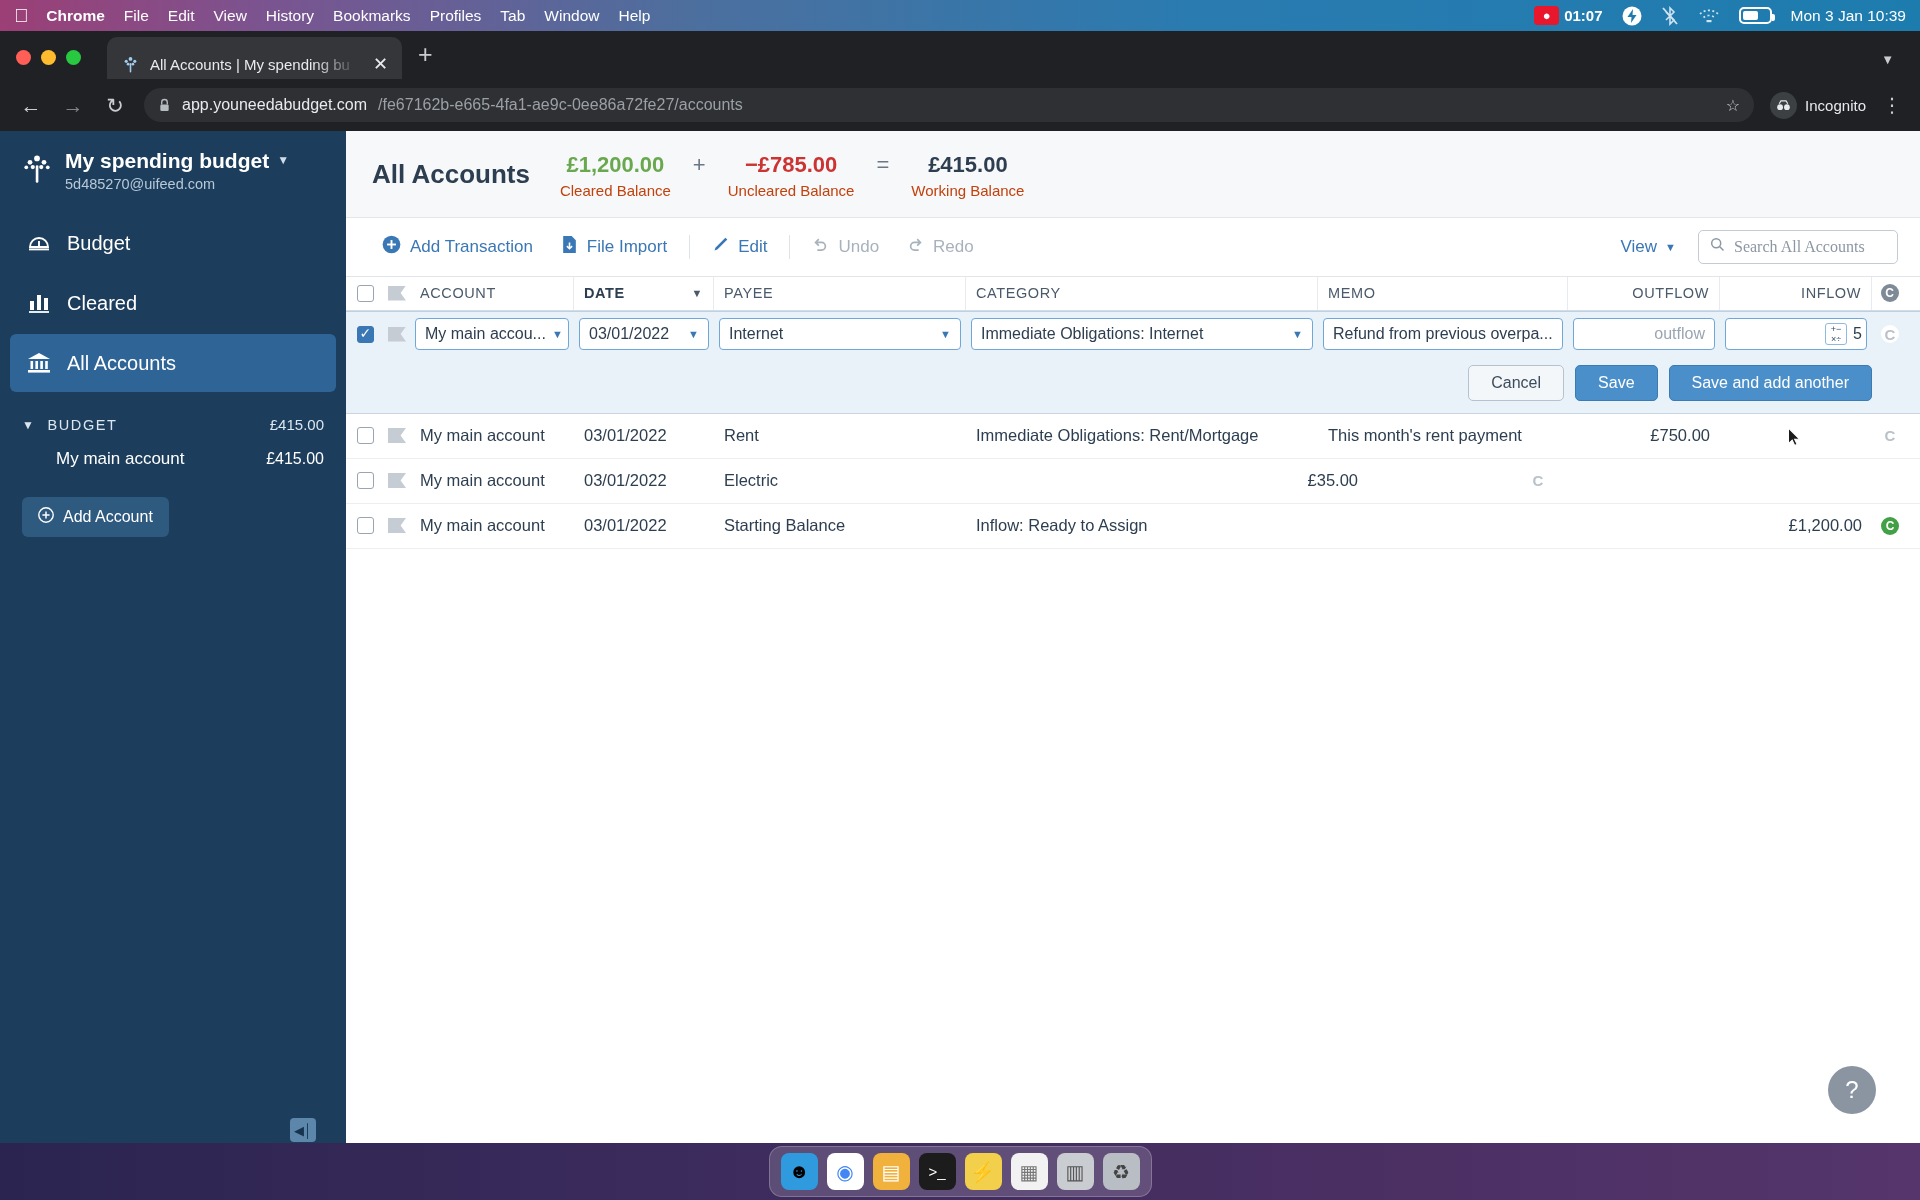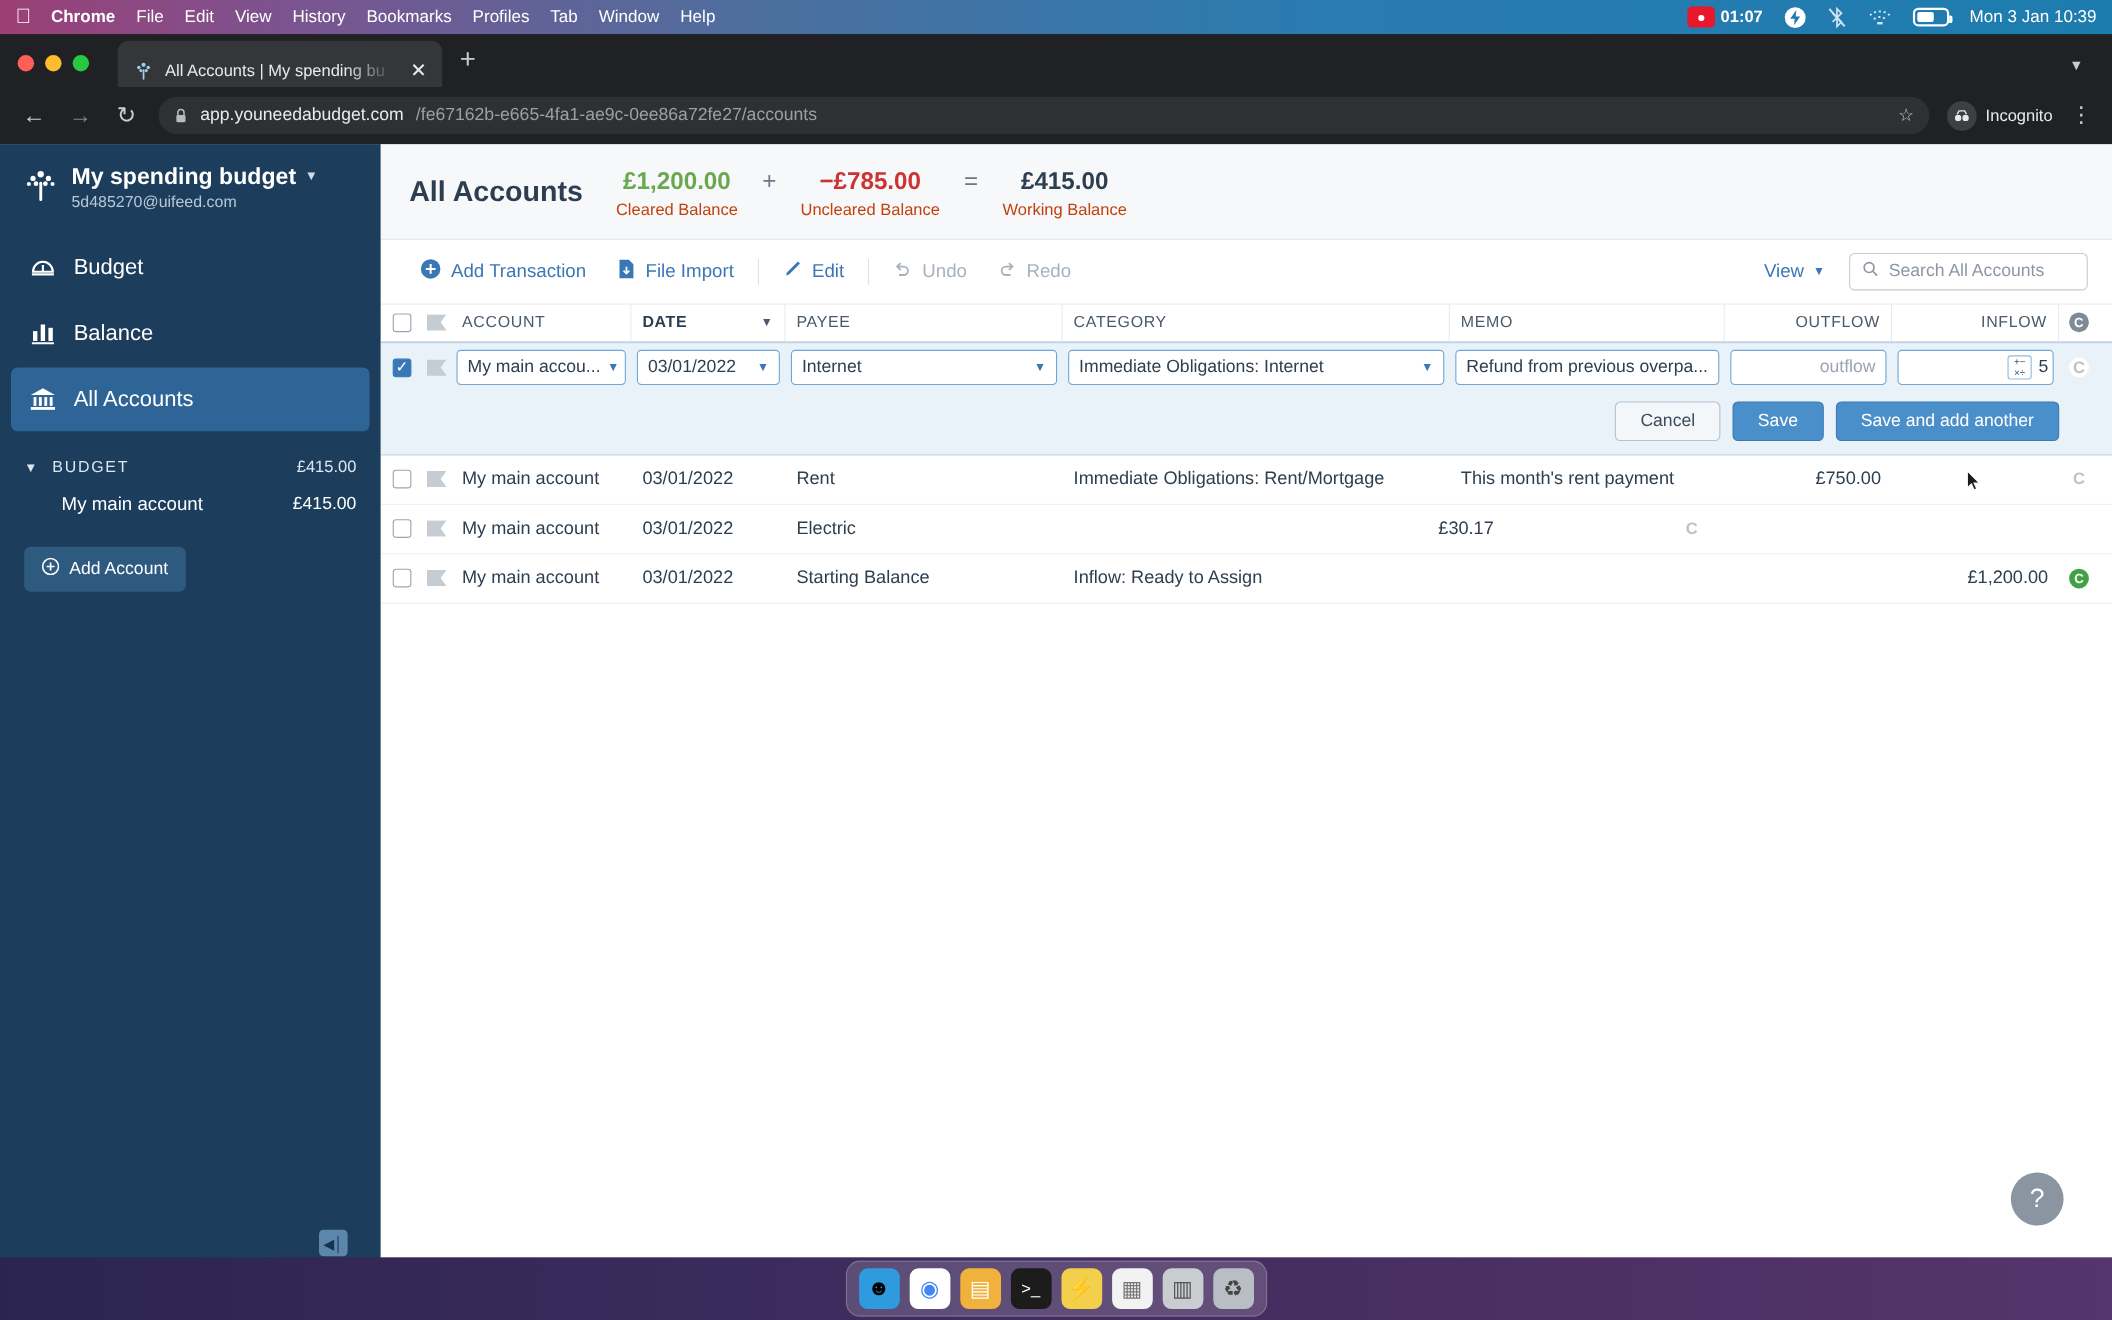--- a/index.html
+++ b/index.html
@@ -213,26 +213,27 @@
     white-space: nowrap;
   }
   .tb-btn.dim { color: #a8b2bc; }
   .tb-sep { width: 1px; height: 24px; background: #dfe3e8; margin: 0 8px; }
   .toolbar .grow { flex: 1; }
   .view-btn {
     display: flex; align-items: center; gap: 8px;
     color: #3a77b5; font-size: 17px; padding: 4px 12px;
   }
   .search-box {
-    width: 217px; height: 34px;
+    width: 200px; height: 34px;
     border: 1px solid #c3cbd4; border-radius: 5px;
     display: flex; align-items: center; gap: 9px;
     padding: 0 11px;
     color: #8c97a3; font-size: 16px;
     margin-left: 10px;
+    font-family: Liberation Serif, serif;
   }
 
   
   .tbl { width: 100%; }
   .thead {
     display: flex; align-items: flex-start;
     height: 34px;
     border-bottom: 1px solid #d7dce2;
     font-size: 14.5px; letter-spacing: 0.6px;
     color: #4a5a6a;
@@ -498,21 +499,21 @@
       <span class="nav-ico">
         <svg width="26" height="26" viewBox="0 0 26 26">
             <g fill="#ffffff">
               <rect x="4" y="11" width="4" height="9"></rect>
               <rect x="11" y="5" width="4" height="15"></rect>
               <rect x="18" y="8" width="4" height="12"></rect>
             </g>
             <line x1="3" y1="22" x2="23" y2="22" stroke="#ffffff" stroke-width="1.8"></line>
           </svg>
       </span>
-      <span>Balance</span>
+      <span>Cleared</span>
     </div>
 
     <div class="nav-item active">
       <span class="nav-ico">
         <svg width="26" height="26" viewBox="0 0 26 26">
             <g fill="#ffffff">
               <path d="M13 3 L24 9 H2 Z"></path>
               <rect x="4.5" y="11" width="2.6" height="8"></rect>
               <rect x="9.4" y="11" width="2.6" height="8"></rect>
               <rect x="14.3" y="11" width="2.6" height="8"></rect>
@@ -742,21 +743,21 @@
         <div class="c-check">
             <span class="checkbox"></span>
           </div>
         <div class="c-flag">
             <span class="flagico"></span>
           </div>
         <div class="c-acct">My main account</div>
         <div class="c-date">03/01/2022</div>
         <div class="c-payee">Electric</div>
         <div class="c-memo"></div>
-        <div class="c-out">£30.17</div>
+        <div class="c-out">£35.00</div>
         <div class="c-in"></div>
         <div class="c-clr">
           <span class="clr-badge uncleared">C</span>
         </div>
       </div>
 
       <div class="trow">
         <div class="c-check">
             <span class="checkbox"></span>
           </div>

